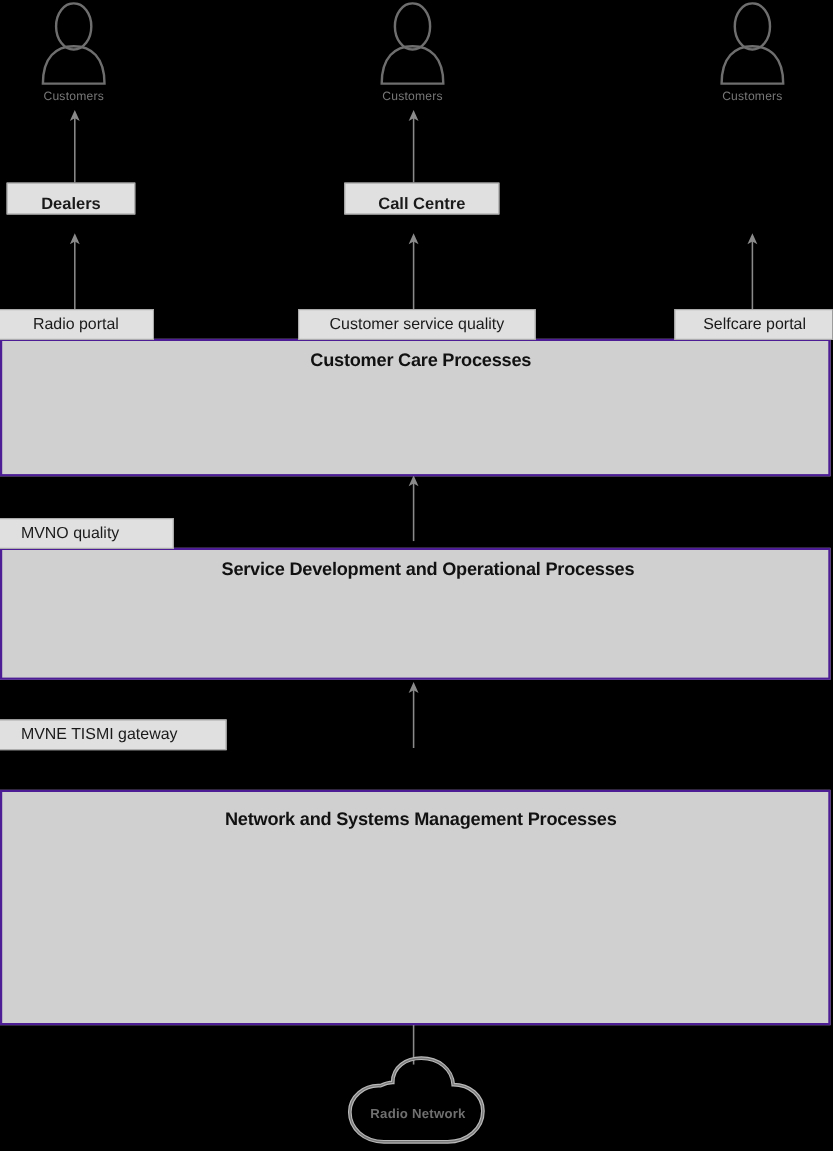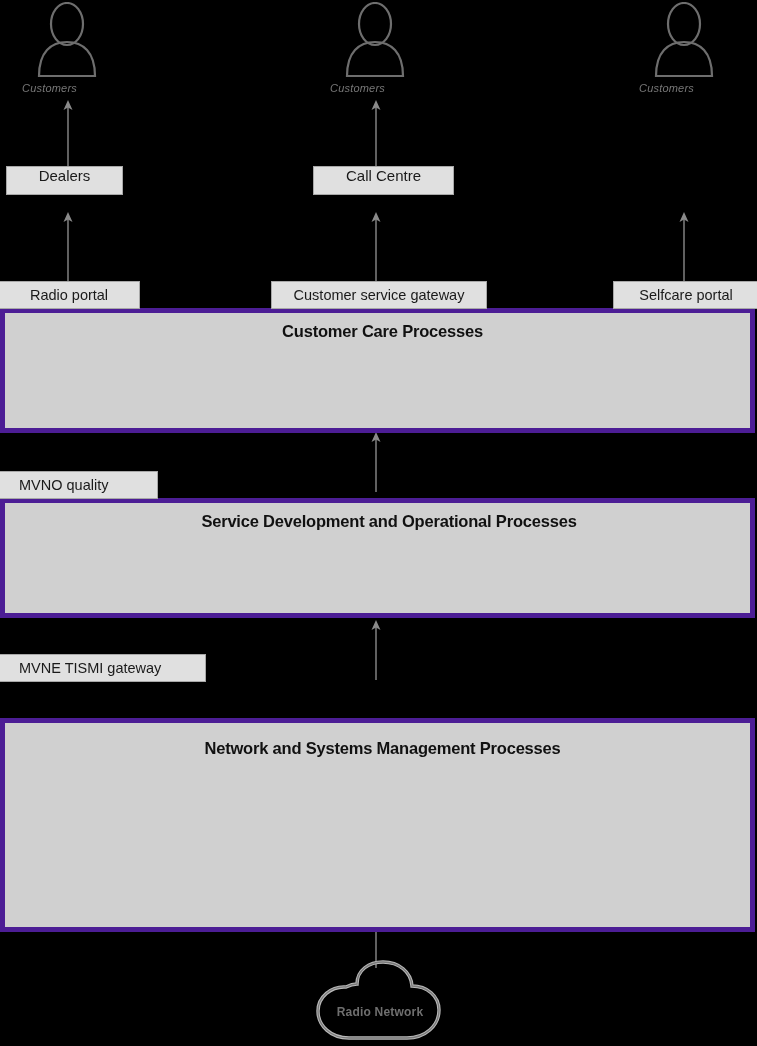--- a/index.html
+++ b/index.html
@@ -13,60 +13,61 @@
     position: relative;
     overflow: hidden;
     font-family: "Liberation Sans", sans-serif;
     color: #1a1a1a;
   }
 
   
   .abs { position: absolute; box-sizing: border-box; }
 
   
-  .actor { width: 90px; text-align: left; font-style: italic; }
+  .actor { width: 90px; text-align: center; }
   .actor svg { display: block; margin: 0 auto; }
   .actor-label {
     font-size: 11px;
     color: #777777;
     margin-top: 4px;
     letter-spacing: .2px;
   }
 
   
   .arrow { position: absolute; }
 
   
   .flatbox {
     background: #e0e0e0;
     border: 1px solid #a8a8a8;
     display: flex;
-    align-items: flex-start;
+    align-items: flex-end;
     justify-content: center;
     font-size: 15px;
     color: #1a1a1a;
+    font-weight: bold;
   }
 
   
   .tab {
     background: #e0e0e0;
     border: 1px solid #a8a8a8;
     display: flex;
     align-items: center;
     justify-content: center;
     font-size: 14.5px;
     color: #1a1a1a;
     z-index: 4;
   }
   .tab.left { justify-content: flex-start; padding-left: 20px; }
 
   
   .panel {
     background: #d0d0d0;
-    border: 5px solid #4c1d95;
+    border: 2px solid #4c1d95;
     z-index: 2;
     padding-left: 10px;
   }
   .panel-title {
     text-align: center;
     font-size: 16.5px;
     font-weight: bold;
     color: #111111;
     letter-spacing: -0.2px;
   }
@@ -197,21 +198,21 @@
 <svg class="arrow" style="left:366px; top:210px;" width="20" height="72">
   <line x1="10" y1="72" x2="10" y2="8" stroke="#8a8a8a" stroke-width="1.4"></line>
   <path d="M10 2 L5.5 12 L10 9.5 L14.5 12 Z" fill="#8a8a8a"></path>
 </svg>
 
 <div class="abs tab" style="left:-2px; top:281px; width:142px; height:28px;">
   <span>Radio portal</span>
 </div>
 
 <div class="abs tab" style="left:271px; top:281px; width:216px; height:28px;">
-  <span>Customer service gateway</span>
+  <span>Customer service quality</span>
 </div>
 
 <div class="abs tab" style="left:613px; top:281px; width:146px; height:28px;">
   <span>Selfcare portal</span>
 </div>
 
 <div class="abs panel" style="left:0px; top:308px; width:755px; height:125px;">
   <div class="panel-title" style="margin-top:9px;">Customer Care Processes</div>
 </div>
 

